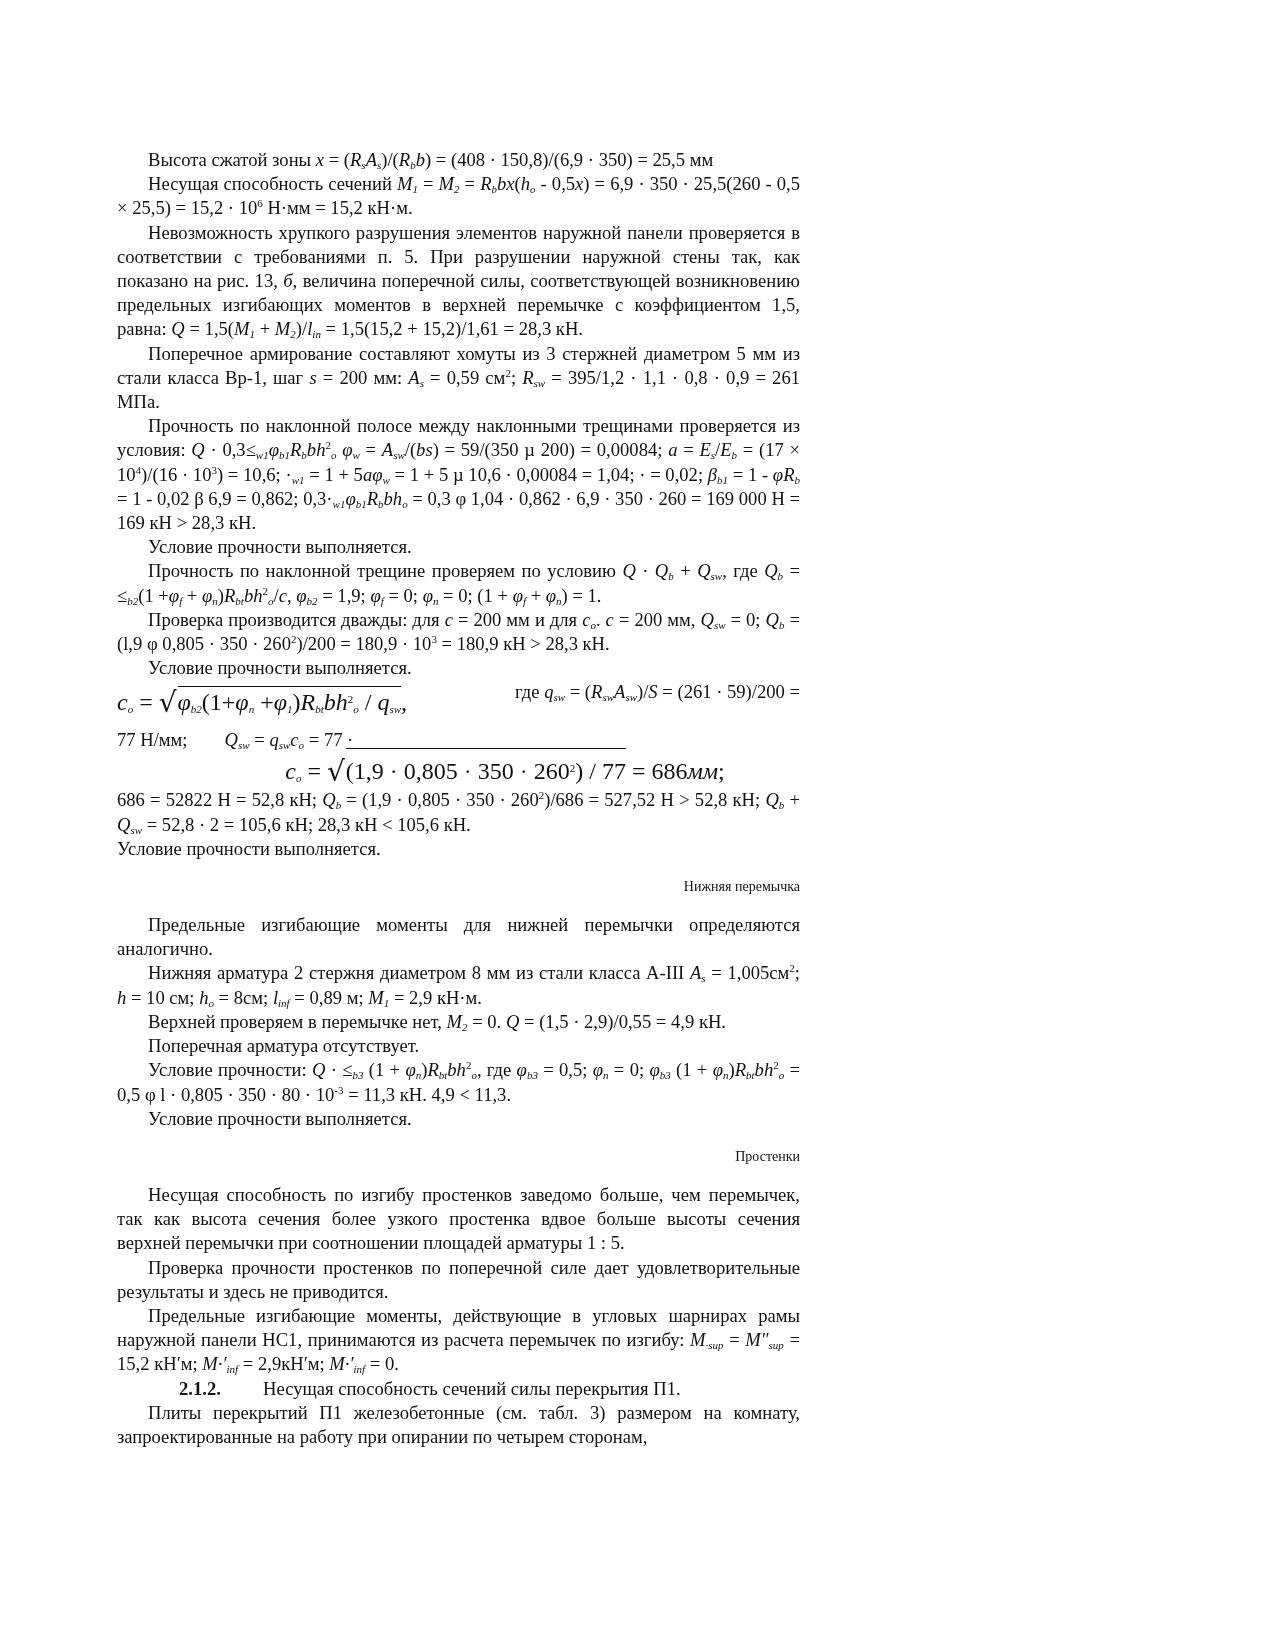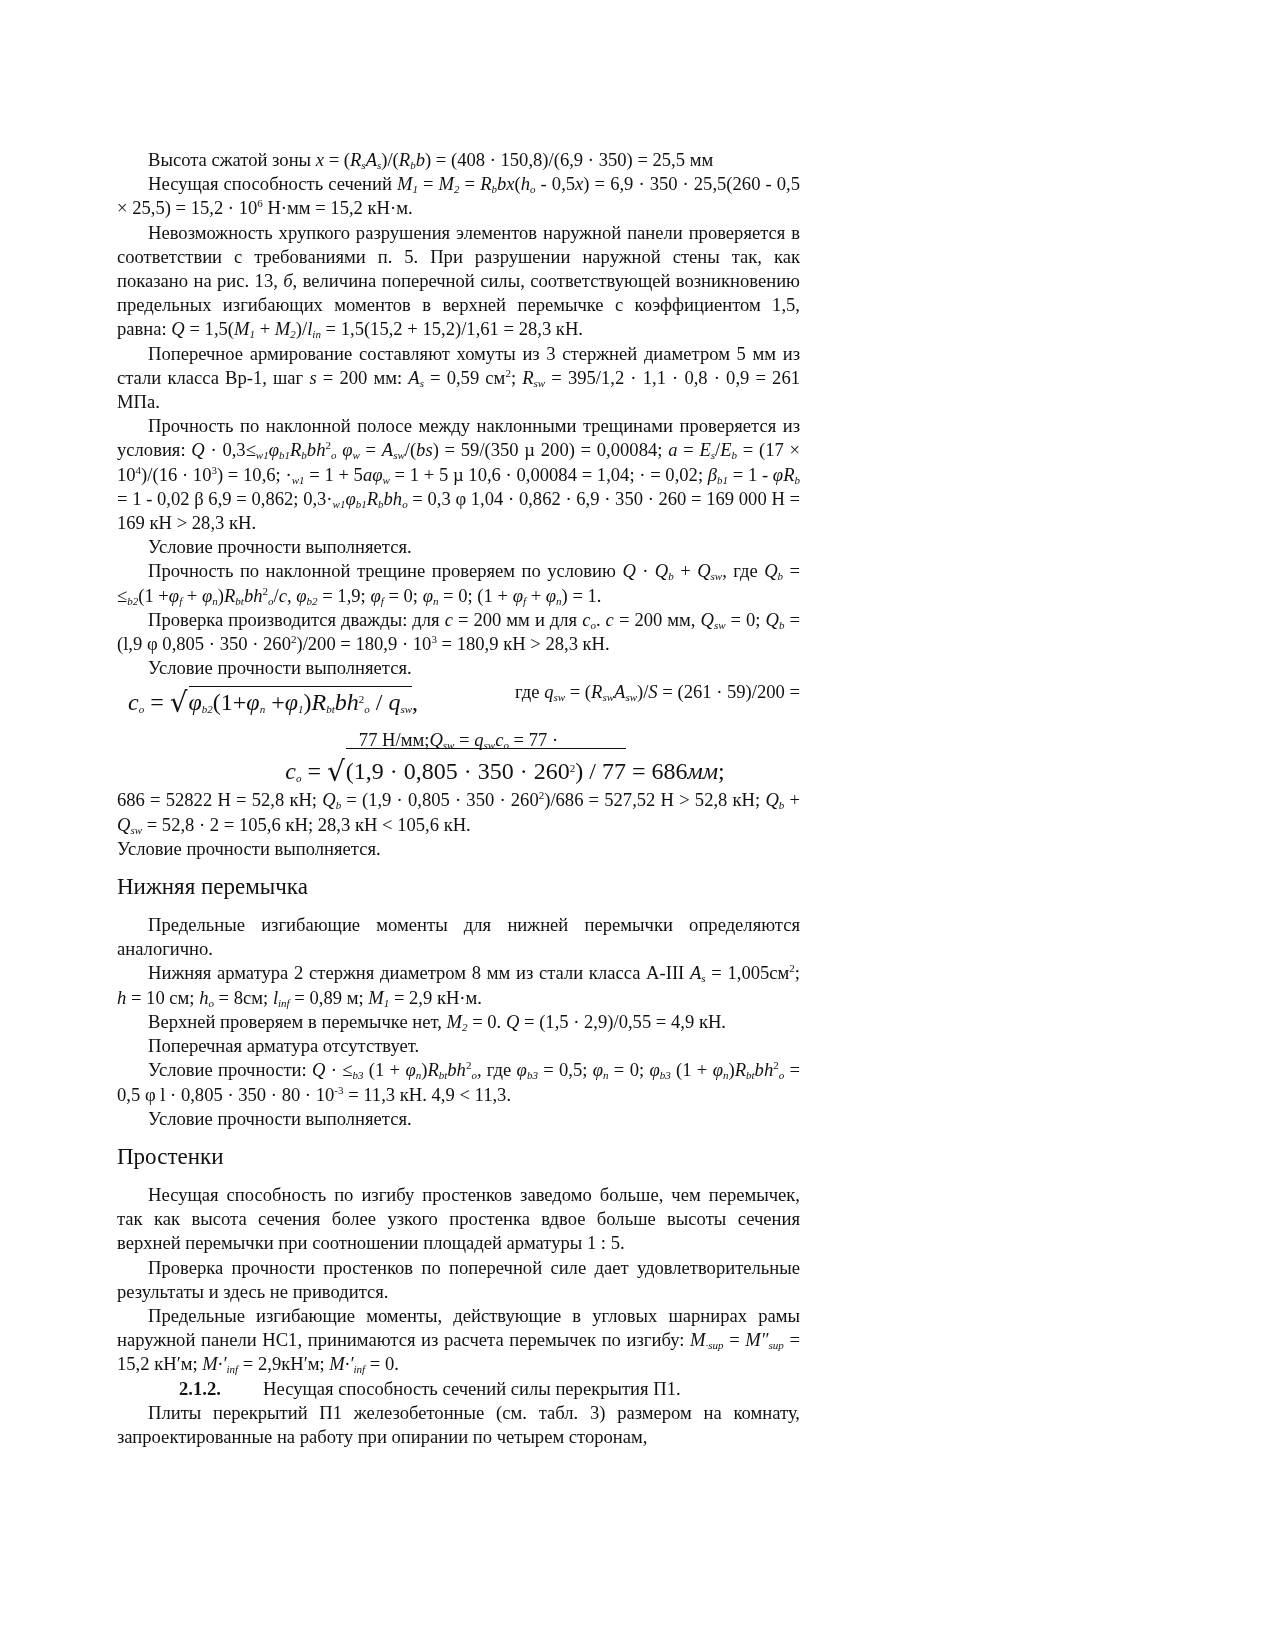--- a/index.html
+++ b/index.html
@@ -1,30 +1,30 @@
 <!DOCTYPE html>
 <html><head>
 <meta charset="utf-8">
 <style>
   html, body { margin: 0; padding: 0; background: #ffffff; }
   body { width: 1275px; height: 1651px; position: relative; overflow: hidden;
          font-family: "Liberation Serif", "DejaVu Serif", serif; color: #111; }
   .page { position: absolute; left: 117px; top: 148px; width: 683px; }
   .p { font-size: 18.6px; line-height: 24.2px; text-align: justify; margin: 0; }
   .p.ind { text-indent: 31px; }
-  .heading { text-align: left; font-size: 23px; line-height: 24px; margin: 14px 0 14px 0; }
+  .heading { text-align: right; font-size: 14px; line-height: 24px; margin: 14px 0 14px 0; }
   .i { font-style: italic; }
   sub { font-size: 11px; vertical-align: -3px; line-height: 0; font-style: italic; }
   sup { font-size: 11px; vertical-align: 7px; line-height: 0; }
   .formula-row { position: relative; height: 48px; }
-  .formula1 { position: absolute; left: 11px; top: 6px; font-size: 24px; font-family: "Liberation Serif", serif; white-space: nowrap; }
+  .formula1 { position: absolute; left: 0; top: 6px; font-size: 24px; font-family: "Liberation Serif", serif; white-space: nowrap; }
   .formula-note { position: absolute; right: 0; top: 0; font-size: 18.6px; line-height: 24px; white-space: nowrap; }
   .sqrt { display: inline-block; border-top: 1.5px solid #111; padding-top: 2px; margin-left: 1px; }
   .rad { font-size: 28px; font-family: "DejaVu Serif", serif; vertical-align: -2px; }
-  .row-split { display: flex; justify-content: center; font-size: 18.6px; line-height: 24px; }
+  .row-split { display: flex; justify-content: flex-start; font-size: 18.6px; line-height: 24px; gap: 37px; }
   .formula2 { font-size: 24px; text-align: center; padding-left: 93px; height: 40px; line-height: 40px; white-space: nowrap; margin-top: -4px; }
   .bold-num { font-weight: bold; display: inline-block; width: 115px; }
 </style>
 </head>
 <body>
 
 <div class="page" id="page">
     <p class="p ind"><span>Высота сжатой зоны </span><span class="i">x</span><span> = (</span><span class="i">R</span><sub>s</sub><span class="i">A</span><sub>s</sub><span>)/(</span><span class="i">R</span><sub>b</sub><span class="i">b</span><span>) = (408 · 150,8)/(6,9 · 350) = 25,5 мм</span></p>
     <p class="p ind"><span>Несущая способность сечений </span><span class="i">M</span><sub>1</sub><span> = </span><span class="i">M</span><sub>2</sub><span> = </span><span class="i">R</span><sub>b</sub><span class="i">bx</span><span>(</span><span class="i">h</span><sub>o</sub><span> - 0,5</span><span class="i">x</span><span>) = 6,9 · 350 · 25,5(260 - 0,5 × 25,5) = 15,2 · 10</span><sup>6</sup><span> Н·мм = 15,2 кН·м.</span></p>
     <p class="p ind"><span>Невозможность хрупкого разрушения элементов наружной панели проверяется в соответствии с требованиями п. 5. При разрушении наружной стены так, как показано на рис. 13, </span><span class="i">б</span><span>, величина поперечной силы, соответствующей возникновению предельных изгибающих моментов в верхней перемычке с коэффициентом 1,5, равна: </span><span class="i">Q</span><span> = 1,5(</span><span class="i">M</span><sub>1</sub><span> + </span><span class="i">M</span><sub>2</sub><span>)/</span><span class="i">l</span><sub>in</sub><span> = 1,5(15,2 + 15,2)/1,61 = 28,3 кН.</span></p>

